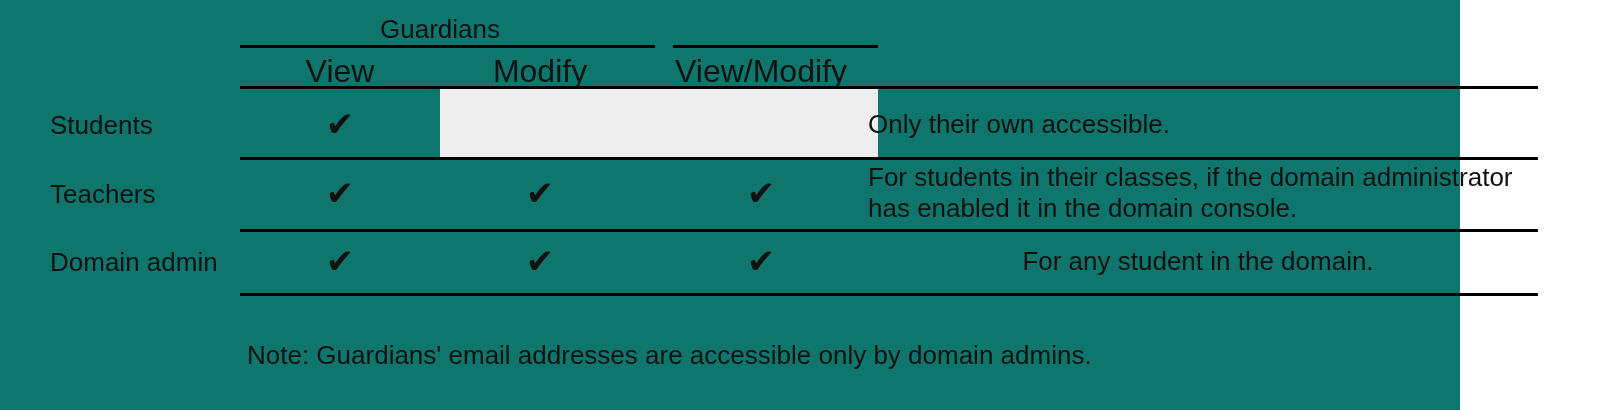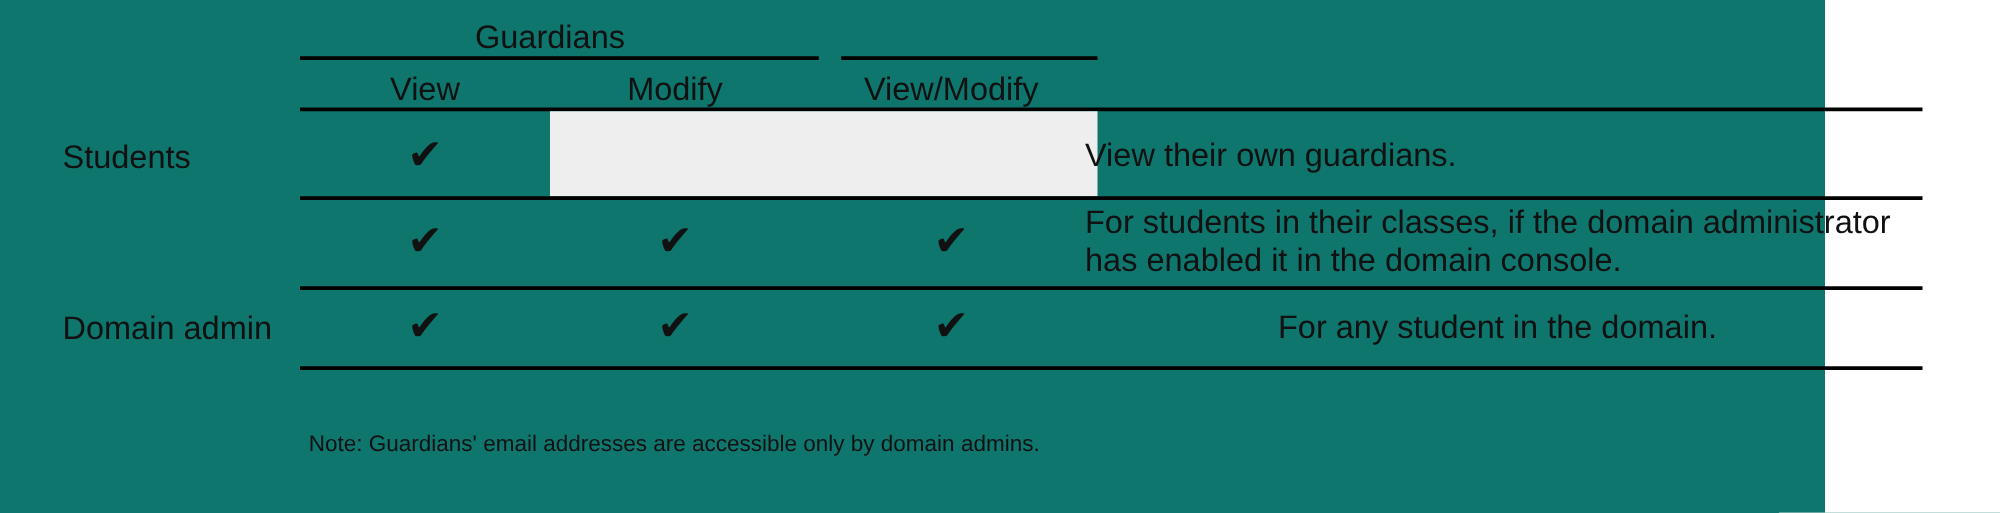--- a/index.html
+++ b/index.html
@@ -33,21 +33,21 @@
     position: absolute;
     font-size: 26px;
     line-height: 30px;
     text-align: center;
     color: #111111;
     white-space: nowrap;
   }
 
   .col-label {
     position: absolute;
-    font-size: 26px;
+    font-size: 32px;
     line-height: 30px;
     text-align: center;
     color: #111111;
     white-space: nowrap;
   }
 
   
   .row-label {
     position: absolute;
     font-size: 26px;
@@ -79,21 +79,21 @@
     position: absolute;
     font-size: 26px;
     line-height: 31px;
     color: #111111;
     width: 660px;
   }
 
   
   .footnote {
     position: absolute;
-    font-size: 18px;
+    font-size: 26px;
     line-height: 30px;
     color: #111111;
     white-space: nowrap;
   }
 </style>
 </head>
 <body>
 
 <div id="page">
 
@@ -110,24 +110,25 @@
   <div class="col-label" style="left:440px; top:56px; width:200px;">Modify</div>
 
   <div class="rule" style="left:240px; top:86px; width:1298px;"></div>
 
   <div class="shade" style="left:440px; top:89px; width:438px; height:68px;"></div>
 
   <div class="row-label" style="left:50px; top:110px;">Students</div>
 
   <div class="check" style="left:312px; top:106px;">✔</div>
 
-  <div class="note" style="left:868px; top:109px;">View their own guardians.</div>
+  <div class="note" style="left:868px; top:109px;">Only their own accessible.</div>
 
   <div class="rule" style="left:240px; top:157px; width:1298px;"></div>
 
+  <div class="row-label" style="left:50px; top:179px;">Teachers</div>
 
   <div class="check" style="left:312px; top:175px;">✔</div>
   <div class="check" style="left:512px; top:175px;">✔</div>
   <div class="check" style="left:733px; top:175px;">✔</div>
 
   <div class="note" style="left:868px; top:162px;">For students in their classes, if the domain administrator has enabled it in the domain console.</div>
 
   <div class="rule" style="left:240px; top:229px; width:1298px;"></div>
 
   <div class="row-label" style="left:50px; top:247px;text-align:right;">Domain admin</div>

